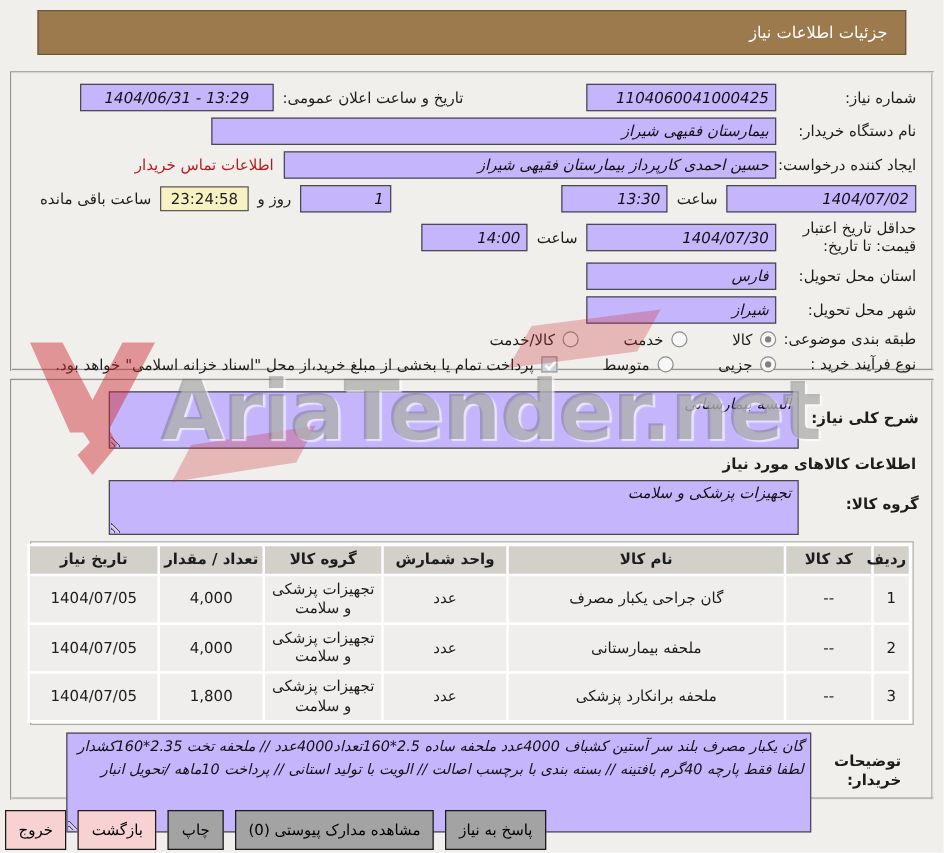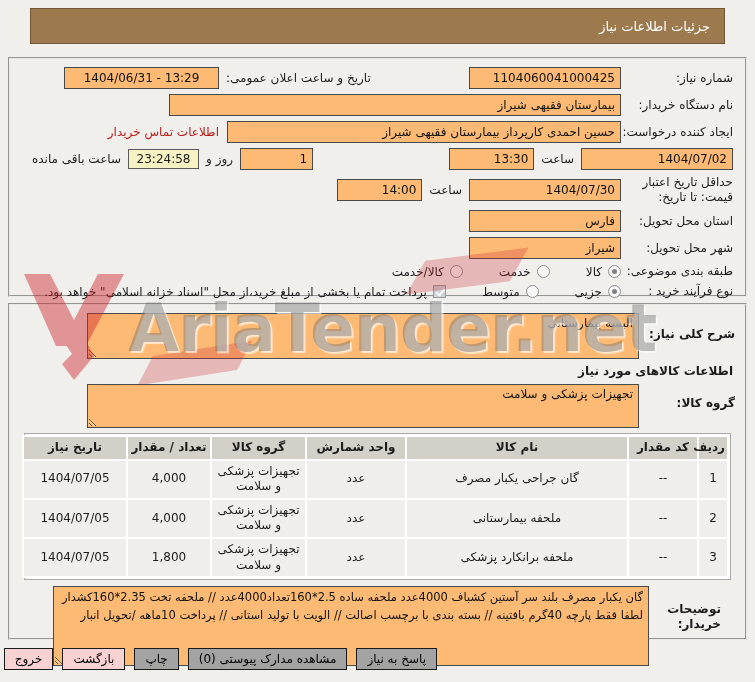--- a/index.html
+++ b/index.html
@@ -11,21 +11,21 @@
               color:#fff; font-size:13px; display:flex; align-items:center; padding:0 14px; }
 
   .groupbox { position:absolute; right:8px; left:8px; border:2px groove #e8e8e6; background:#f0efec; }
   .gb1 { top:57px; height:240px; padding:8px 12px 6px; }
   .gb2 { top:303px; height:337px; padding:8px 10px 6px; }
 
   .frow { display:flex; align-items:center; margin-bottom:5px; }
   .flabel { width:112px; flex:none; line-height:1.25; }
   .flabel.bold { font-weight:bold; }
   .finput, .fbox, textarea {
-    background:#fdba74; border:1px solid #4a4a4a; height:22px; font-family:inherit; font-size:12px; color:#111; padding:0 5px;
+    background:#c4b5fd; border:1px solid #4a4a4a; height:22px; font-family:inherit; font-size:12px; color:#111; padding:0 5px;font-style:italic;
   }
   .fbox { display:flex; align-items:center; justify-content:center; }
   .center { text-align:right; }
   .ltr { direction:ltr; }
   .w152{width:152px;} .w155{width:155px;} .w452{width:452px;} .w394{width:394px;} .w85{width:85px;} .w73{width:73px;}
   .leftgrp { margin-right:auto; display:flex; align-items:center; gap:7px; margin-left:42px; }
   .leftgrp2 { margin-right:auto; display:flex; align-items:center; gap:7px; margin-left:10px; }
   .lbl-inline { margin:0 7px; }
   .link { color:#b91c1c; cursor:pointer; margin-right:8px; }
   .countdown { background:#f6f2c3; border:1px solid #5a5a5a; height:20px; width:71px; display:flex; align-items:center; justify-content:center; direction:ltr; }
@@ -45,21 +45,21 @@
   .ta-desc  { width:596px; height:80px; font-size:11.5px; line-height:1.55; }
   .section-hd { font-weight:bold; margin:4px 2px 6px; }
 
   .table-wrap { margin:4px 4px 6px; border:1px solid #aaa; background:#fff; padding:1px; }
   table { width:100%; border-collapse:collapse; table-layout:fixed; background:#efeeec; }
   th { background:#d3d0ca; font-weight:bold; }
   th, td { border:2px solid #fff; padding:3px 2px; text-align:center; font-size:12px; line-height:1.3;margin-left:21px; }
   td.num { direction:ltr; }
 
   .btnrow { position:absolute; top:648px; right:318px; display:flex; gap:9px; align-items:center; }
-  .btn { border:1px solid #1a1a1a; height:22px; font-family:inherit; font-size:12px; padding:1px 10px; cursor:pointer; white-space:nowrap; }
+  .btn { border:1px solid #1a1a1a; height:32px; font-family:inherit; font-size:12px; padding:1px 10px; cursor:pointer; white-space:nowrap; }
   .btn.green { background:#a3a3a3; }
   .btn.pink  { background:#f8d2d2; }
 
   .watermark { position:absolute; top:262px; left:0; right:0; height:130px; pointer-events:none; z-index:5; }
   .wm-text { position:absolute; left:128px; top:28px; font-size:66px; font-weight:bold; letter-spacing:-1px;
              color:rgba(105,105,105,0.42); text-shadow:2px 2px 1px rgba(255,255,255,0.65); direction:ltr; font-family:"DejaVu Sans", sans-serif; }
   .wm-logo { position:absolute; left:16px; top:6px; opacity:0.45; }
   .wm-accent { position:absolute; background:rgba(205,40,45,0.28); }
   .wm-a1 { left:420px; top:-8px; width:95px; height:34px; transform:skewX(-35deg) rotate(-8deg); }
   .wm-a2 { left:150px; top:86px; width:90px; height:30px; transform:skewX(-35deg) rotate(-10deg); }
@@ -180,21 +180,21 @@
             <col style="width:70px">
             <col style="width:222px">
             <col style="width:100px">
           <col style="width:95px">
             <col style="width:84px">
             <col style="width:104px">
         </colgroup>
         <thead>
             <tr>
               <th>ردیف</th>
-              <th>کد مقدار</th>
+              <th>کد کالا</th>
               <th>نام کالا</th>
               <th>واحد شمارش</th>
               <th>گروه کالا</th>
               <th>تعداد / مقدار</th>
               <th>تاریخ نیاز</th>
             </tr>
           </thead>
         <tbody>
             <tr>
               <td>1</td>

